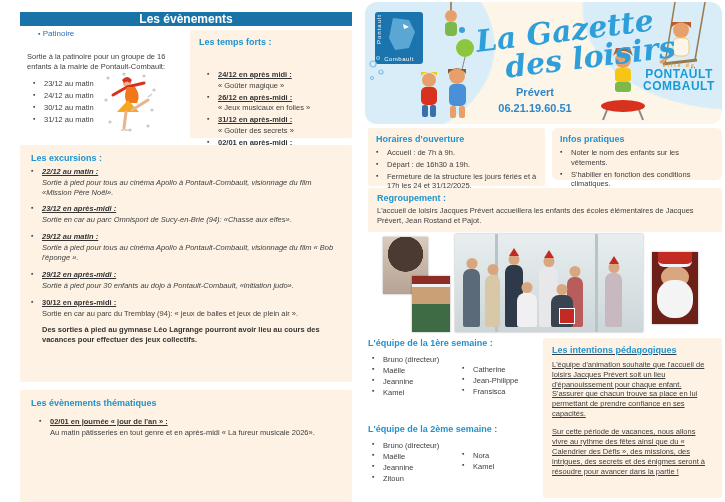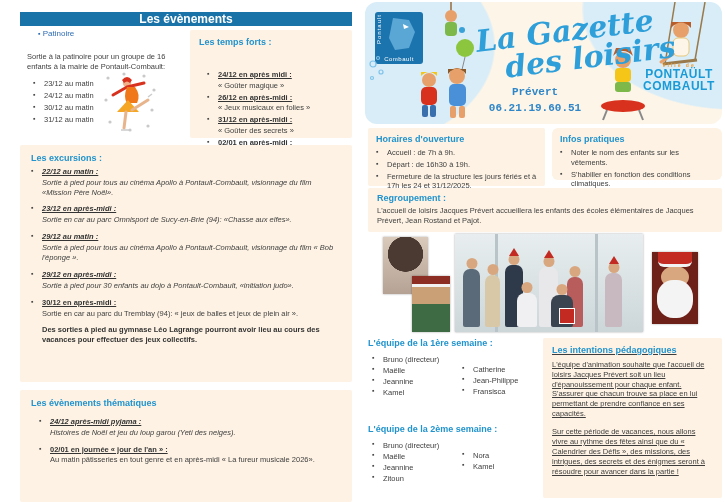--- a/index.html
+++ b/index.html
@@ -18,21 +18,21 @@
   .q{margin-top:1px;}
   
   .hdr{border-radius:12px;overflow:hidden;
        background:
         radial-gradient(ellipse 210px 150px at -4% 36%, #d8edf8 0 68%, rgba(216,237,248,0) 69%),
         radial-gradient(ellipse 240px 160px at 103% 6%, #d8edf8 0 62%, rgba(216,237,248,0) 63%),
         #fdf5e8;}
   .gaz-title{font-family:"DejaVu Serif","Liberation Serif",serif;font-style:italic;font-weight:bold;
              color:#2f9fda;transform:rotate(-7deg);line-height:0.95;}
   .gaz-l2{margin-left:26px;}
-  .prevert{color:#2e86c8;font-weight:bold;font-size:11px;text-align:center;font-family:Liberation Mono, monospace;}
+  .prevert{color:#2e86c8;font-weight:bold;font-size:11px;text-align:center;}
   .ville-sm{color:#f09a2e;font-weight:bold;font-size:5px;letter-spacing:2px;text-align:center;}
   .ville-big{color:#1a9bd7;font-weight:bold;font-size:12px;line-height:1.0;letter-spacing:0.5px;text-align:center;}
   
   .photo{position:absolute;box-shadow:0 0 2px rgba(0,0,0,.35);overflow:hidden;}
   .sil{position:absolute;bottom:5px;border-radius:7px 7px 2px 2px;}
   .sil::before{content:"";position:absolute;top:-11px;left:50%;transform:translateX(-50%);
                width:11px;height:11px;border-radius:50%;background:#d9a77f;}
   .hat::after{content:"";position:absolute;top:-17px;left:50%;transform:translateX(-50%);
               width:0;height:0;border-left:5px solid transparent;border-right:5px solid transparent;
               border-bottom:8px solid #c22a22;}
@@ -125,24 +125,20 @@
         <span class="date-b">30/12 en après-midi :</span>
         <div class="q">Sortie en car au parc du Tremblay (94): « jeux de balles et jeux de plein air ».</div>
       </li>
     </ul>
     <div class="body-txt" style="font-weight:bold;padding-left:11px;margin-top:7px;color:#343434;">Des sorties à pied au gymnase Léo Lagrange pourront avoir lieu au cours des vacances pour effectuer des jeux collectifs.</div>
   </div>
 
   <div class="abs cream" style="left:20px;top:390px;width:332px;height:112px;padding:8px 11px;">
     <div class="sec-title" style="margin-bottom:8px;">Les évènements thématiques</div>
     <ul class="plain body-txt" style="padding-left:8px;">
-      <li class="b-item sp">
-        <span class="date-b">24/12 après-midi pyjama :</span>
-        <div class="q">Histoires de Noël et jeu du loup garou (Yeti des neiges).</div>
-      </li>
       <li class="b-item">
         <span class="date-b">02/01 en journée « jour de l'an » :</span>
         <div class="q">Au matin pâtisseries en tout genre et en après-midi « La fureur musicale 2026».</div>
       </li>
     </ul>
   </div>
 
   <div class="abs hdr" style="left:365px;top:2px;width:357px;height:122px;">
 
     <div class="abs" style="left:10px;top:10px;width:48px;height:52px;background:#1b74ad;border-radius:3px;">

